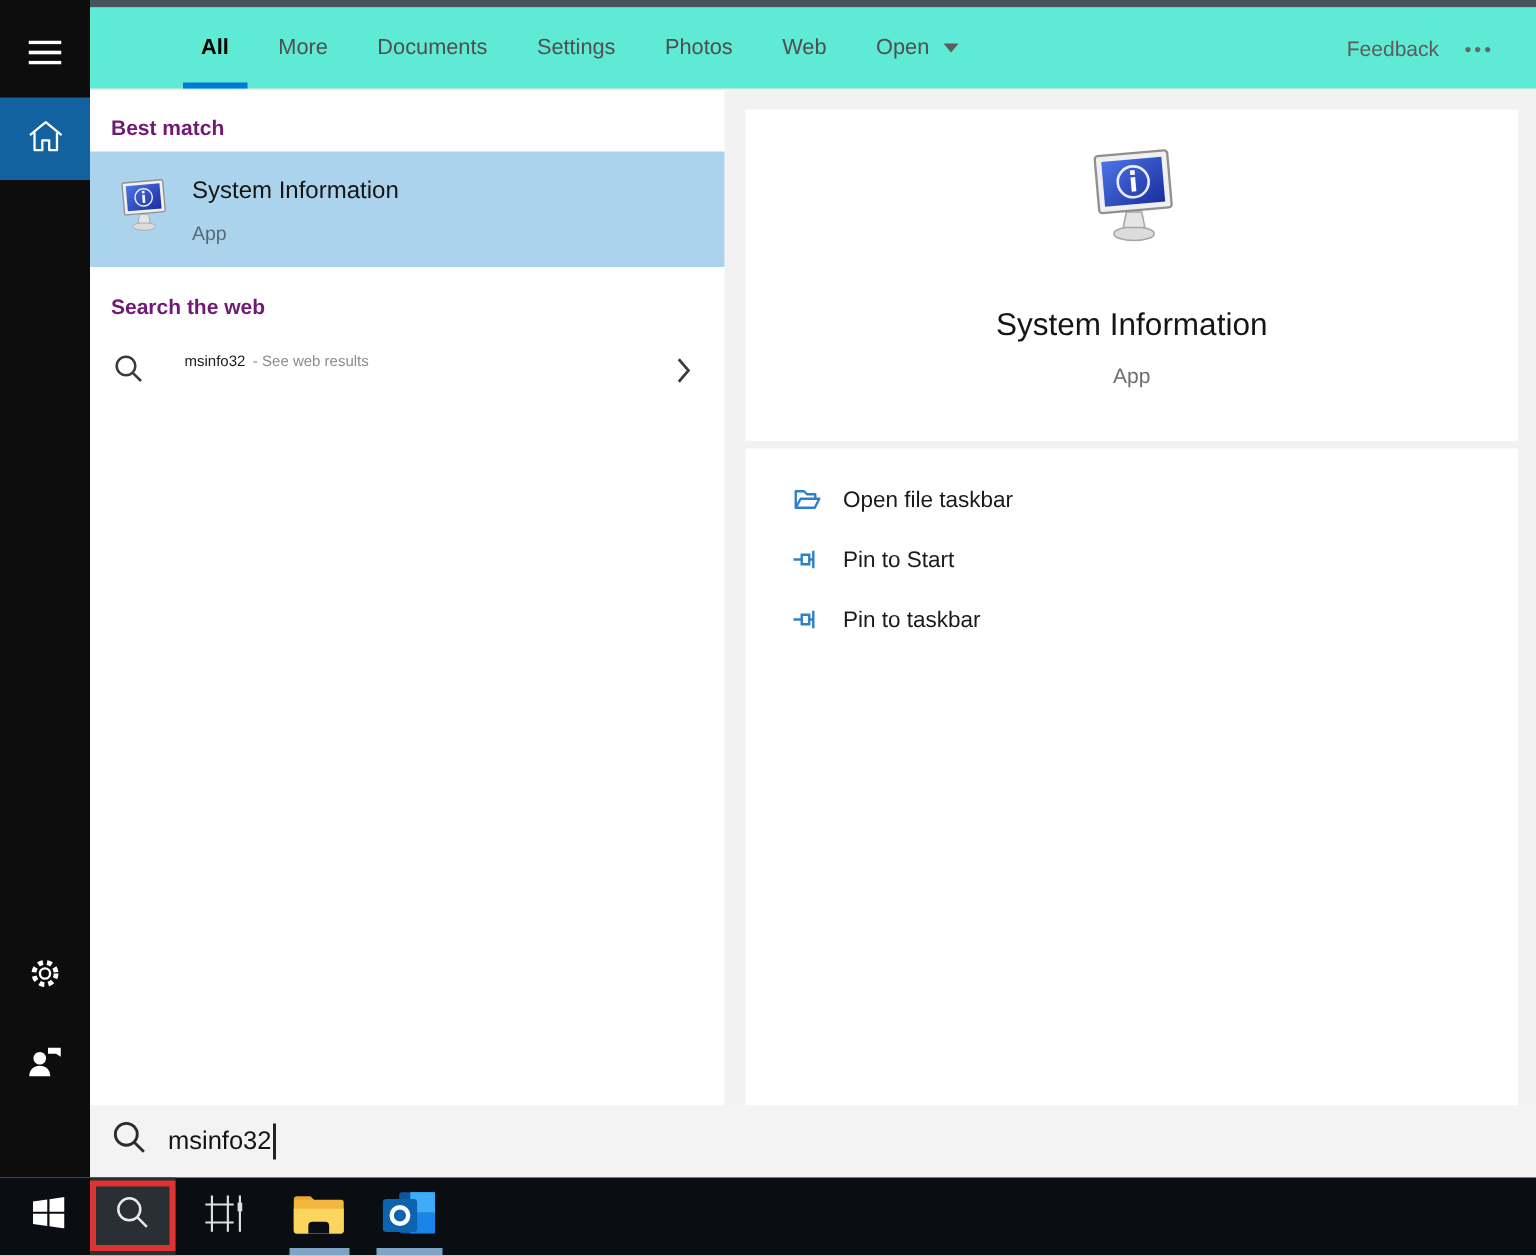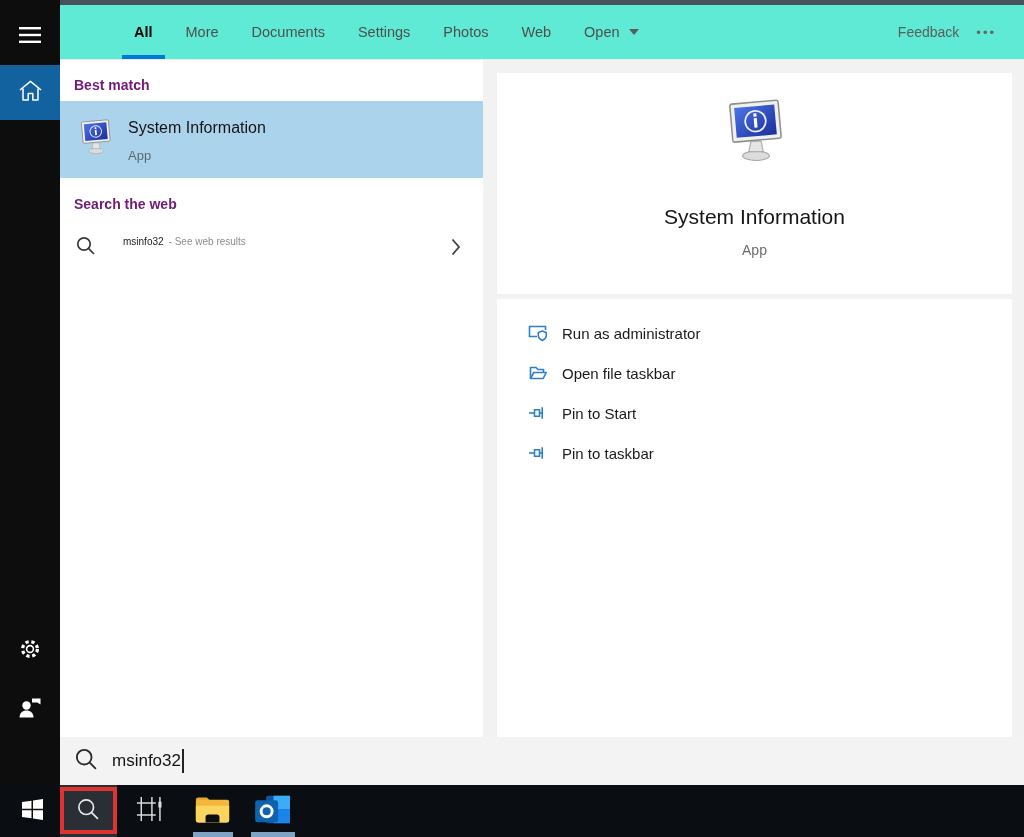--- a/index.html
+++ b/index.html
@@ -216,29 +216,20 @@
         </g>
       </svg>
     </span>
     <div class="rp-title">System Information</div>
     <div class="rp-sub">App</div>
   </div>
 
   <div class="rp-actions">
     <div class="action-row">
       <span class="a-icon">
-        <svg width="20" height="20" viewBox="0 0 20 20" fill="none" stroke="#2e80c8" stroke-width="1.6">
-            <path d="M17.5 7 V3.5 H1.5 V13.5 H9"></path>
-            <path d="M14.3 8 L18.3 9.5 V12.3 C18.3 14.8 16.5 16.5 14.3 17.5 C12.1 16.5 10.3 14.8 10.3 12.3 V9.5 Z"></path>
-          </svg>
-      </span>
-      <span class="a-label">Run as administrator</span>
-    </div>
-    <div class="action-row">
-      <span class="a-icon">
         <svg width="20" height="20" viewBox="0 0 20 20" fill="none" stroke="#2e80c8" stroke-width="1.6" stroke-linejoin="round">
             <path d="M2.5 15.5 V4.5 H8 L10 6.5 H15.5 V9.5"></path>
             <path d="M2.5 15.5 L5.8 9.5 H18.2 L15.2 15.5 Z"></path>
           </svg>
       </span>
       <span class="a-label">Open file taskbar</span>
     </div>
     <div class="action-row">
       <span class="a-icon">
         <svg width="20" height="20" viewBox="0 0 20 20" fill="none" stroke="#2e80c8" stroke-width="1.6">

